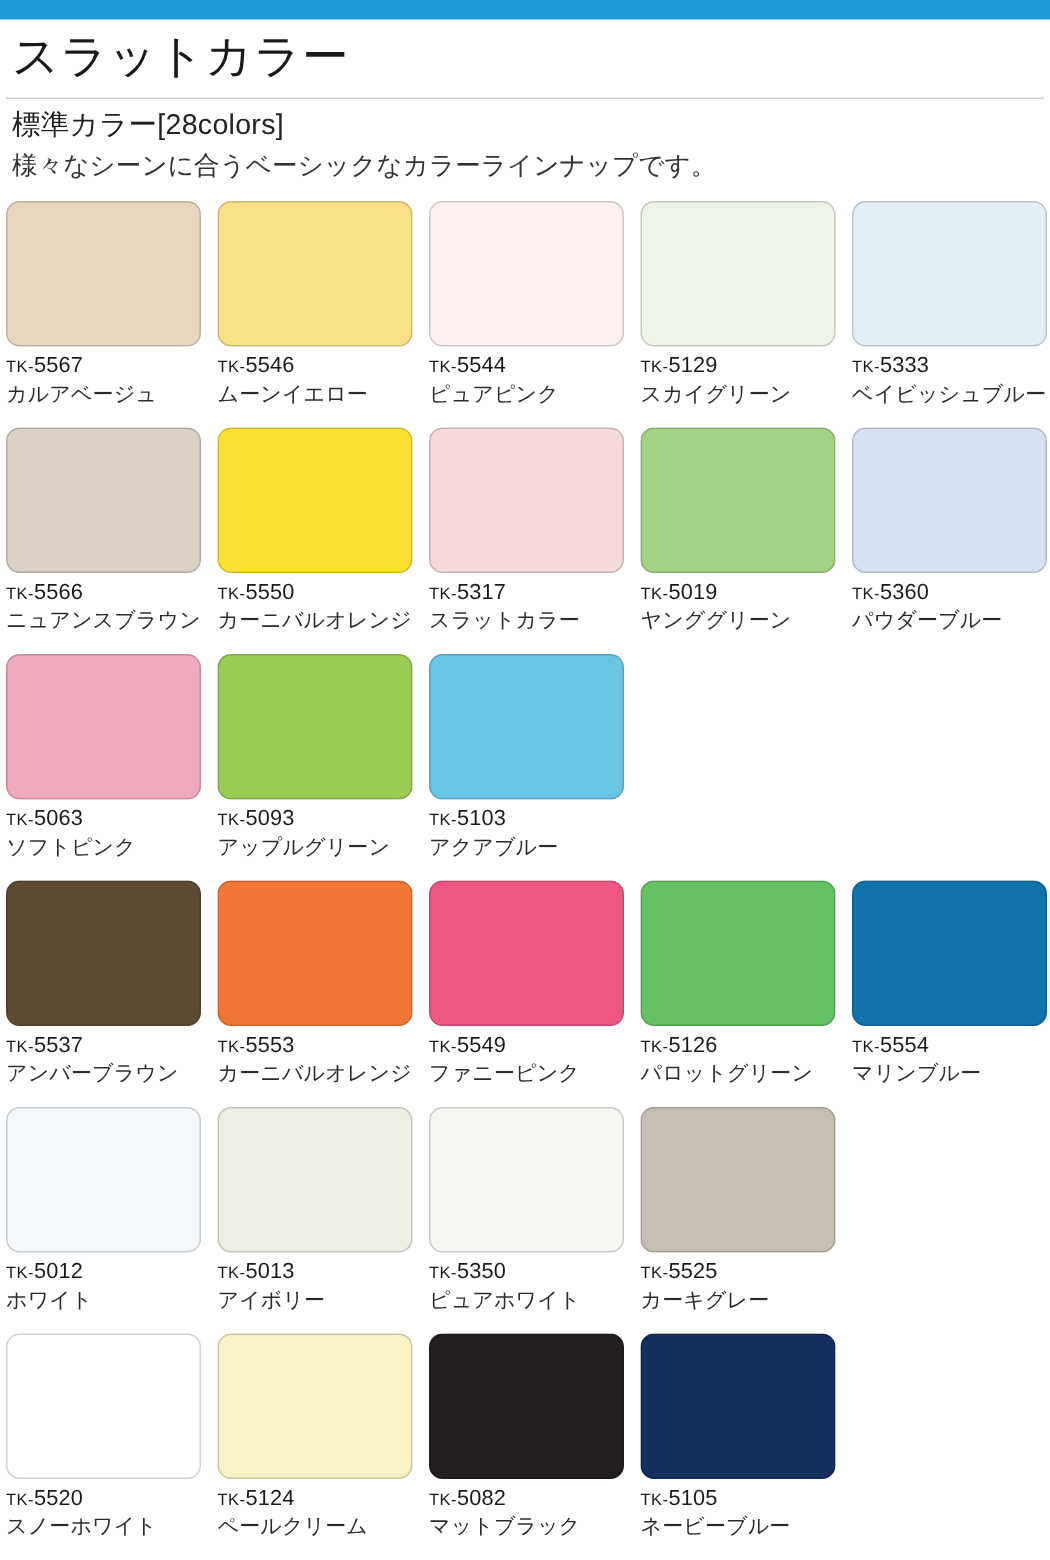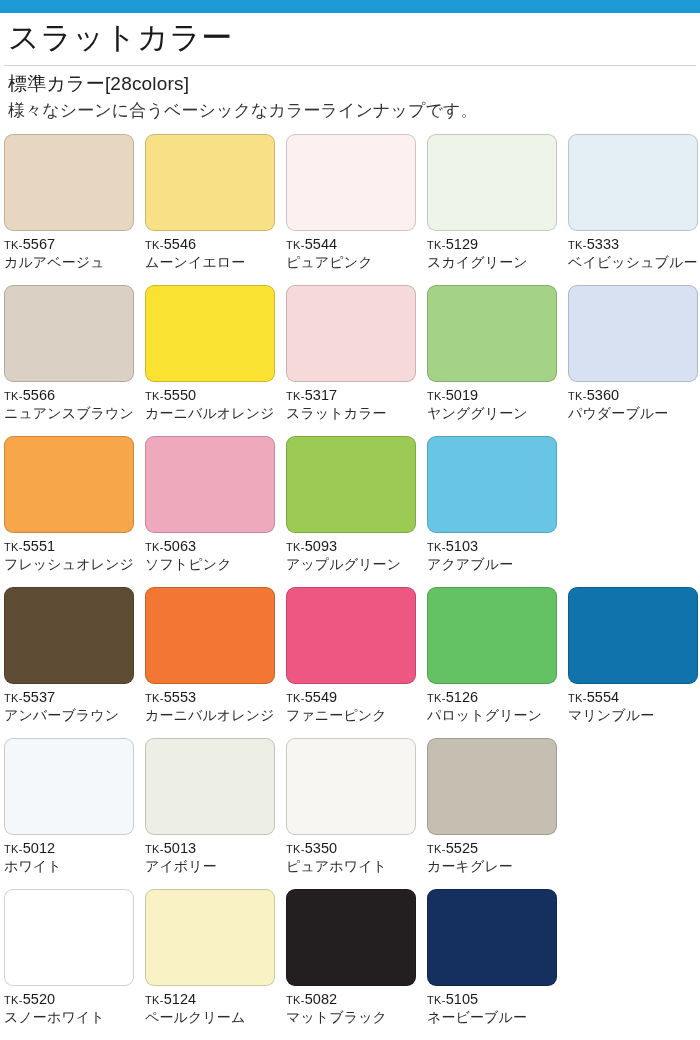--- a/index.html
+++ b/index.html
@@ -194,27 +194,20 @@
       <div class="swatch-cell">
         <div class="swatch-chip" style="background: rgb(215, 225, 241);"></div>
         <div class="swatch-caption">
           <div class="swatch-code"><span class="code-prefix">TK-</span><span class="code-number">5360</span></div>
           <div class="swatch-name">パウダーブルー</div>
         </div>
       </div>
     </div>
     <div class="swatch-row">
       <div class="swatch-cell">
-        <div class="swatch-chip" style="background: rgb(248, 166, 74);"></div>
-        <div class="swatch-caption">
-          <div class="swatch-code"><span class="code-prefix">TK-</span><span class="code-number">5551</span></div>
-          <div class="swatch-name">フレッシュオレンジ</div>
-        </div>
-      </div>
-      <div class="swatch-cell">
         <div class="swatch-chip" style="background: rgb(239, 169, 189);"></div>
         <div class="swatch-caption">
           <div class="swatch-code"><span class="code-prefix">TK-</span><span class="code-number">5063</span></div>
           <div class="swatch-name">ソフトピンク</div>
         </div>
       </div>
       <div class="swatch-cell">
         <div class="swatch-chip" style="background: rgb(156, 203, 85);"></div>
         <div class="swatch-caption">
           <div class="swatch-code"><span class="code-prefix">TK-</span><span class="code-number">5093</span></div>

